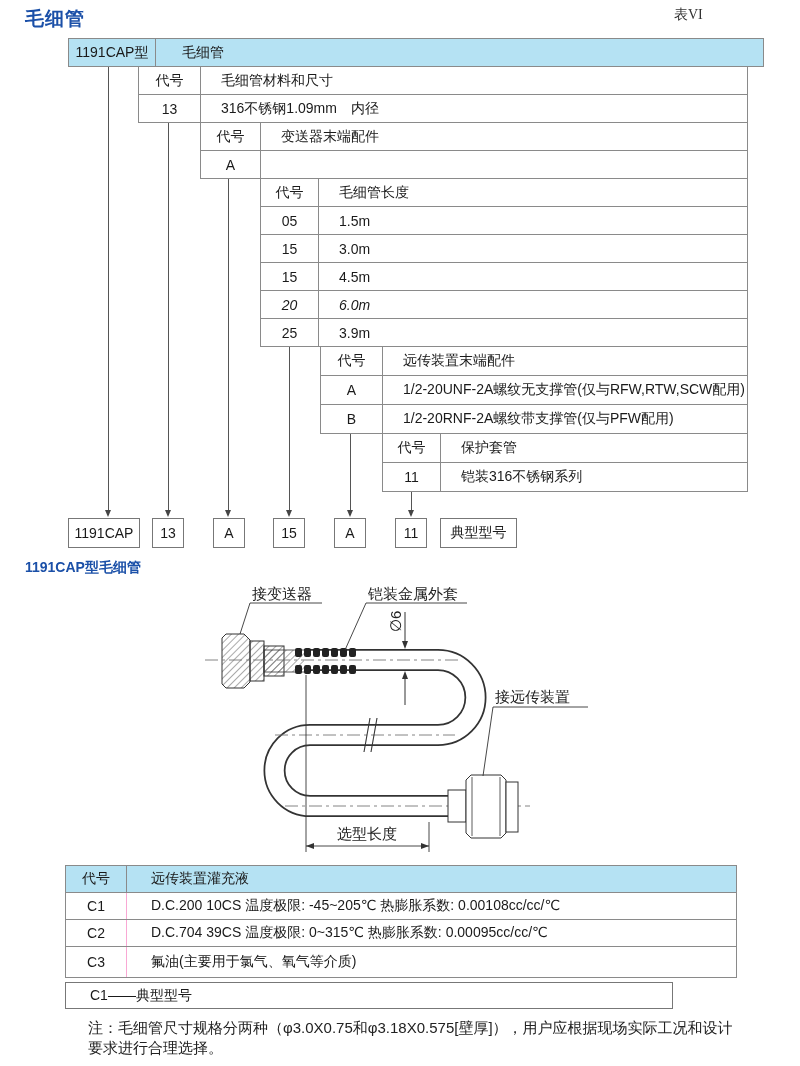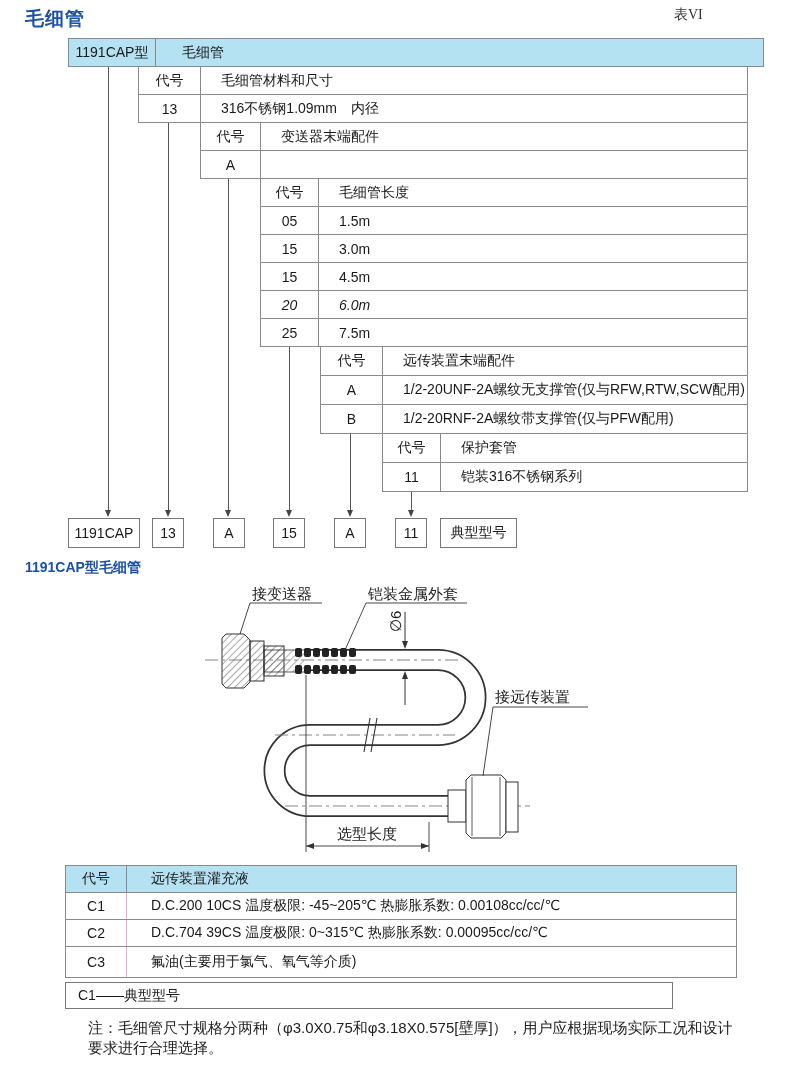--- a/index.html
+++ b/index.html
@@ -26,21 +26,21 @@
   
   .section-title{left:25px;top:559px;font-size:14px;font-weight:bold;color:#1b50a8;}
   
   .ft-header{left:65px;top:865px;width:672px;height:28px;background:#b5e2f3;border:1px solid #8a8a8a;display:flex;box-sizing:border-box;}
   .ft-code-h{width:60px;border-right:1px solid #8a8a8a;display:flex;align-items:center;justify-content:center;font-size:14px;}
   .ft-name-h{padding-left:24px;display:flex;align-items:center;font-size:14px;}
   .ft-row{position:absolute;left:65px;width:672px;height:28px;border:1px solid #8a8a8a;background:#fff;display:flex;box-sizing:border-box;}
   .ft-code{width:60px;border-right:1px solid #f9a8d4;display:flex;align-items:center;justify-content:center;font-size:14px;}
   .ft-desc{padding-left:24px;display:flex;align-items:center;font-size:14px;white-space:nowrap;}
   .typical-box{left:65px;top:982px;width:608px;height:27px;border:1px solid #777;background:#fff;
-    display:flex;align-items:center;font-size:14px;padding-left:12px;box-sizing:border-box;}
+    display:flex;align-items:center;font-size:14px;padding-left:24px;box-sizing:border-box;}
   .note{left:88px;top:1018px;width:652px;font-size:15px;line-height:20px;color:#222;}
   svg text{font-family:"Liberation Sans","DejaVu Sans",sans-serif;}
 </style>
 </head>
 <body>
 
 <div class="abs page-title">毛细管</div>
 <div class="abs table-ref">表VI</div>
 
 <div class="abs ot-header">
@@ -79,21 +79,21 @@
     <div class="ot-row" style="left: 260px; top: 262px; width: 488px; height: 29px;">
       <div class="ot-code" style="width: 58px;">15</div>
       <div class="ot-desc">4.5m</div>
     </div>
     <div class="ot-row" style="left: 260px; top: 290px; width: 488px; height: 29px; font-style: italic;">
       <div class="ot-code" style="width: 58px;">20</div>
       <div class="ot-desc">6.0m</div>
     </div>
     <div class="ot-row" style="left: 260px; top: 318px; width: 488px; height: 29px;">
       <div class="ot-code" style="width: 58px;">25</div>
-      <div class="ot-desc">7.5m</div>
+      <div class="ot-desc">3.9m</div>
     </div>
     <div class="ot-row" style="left: 320px; top: 346px; width: 428px; height: 30px;">
       <div class="ot-code" style="width: 62px;">代号</div>
       <div class="ot-desc">远传装置末端配件</div>
     </div>
     <div class="ot-row" style="left: 320px; top: 375px; width: 428px; height: 30px;">
       <div class="ot-code" style="width: 62px;">A</div>
       <div class="ot-desc">1/2-20UNF-2A螺纹无支撑管(仅与RFW,RTW,SCW配用)</div>
     </div>
     <div class="ot-row" style="left: 320px; top: 404px; width: 428px; height: 30px;">

